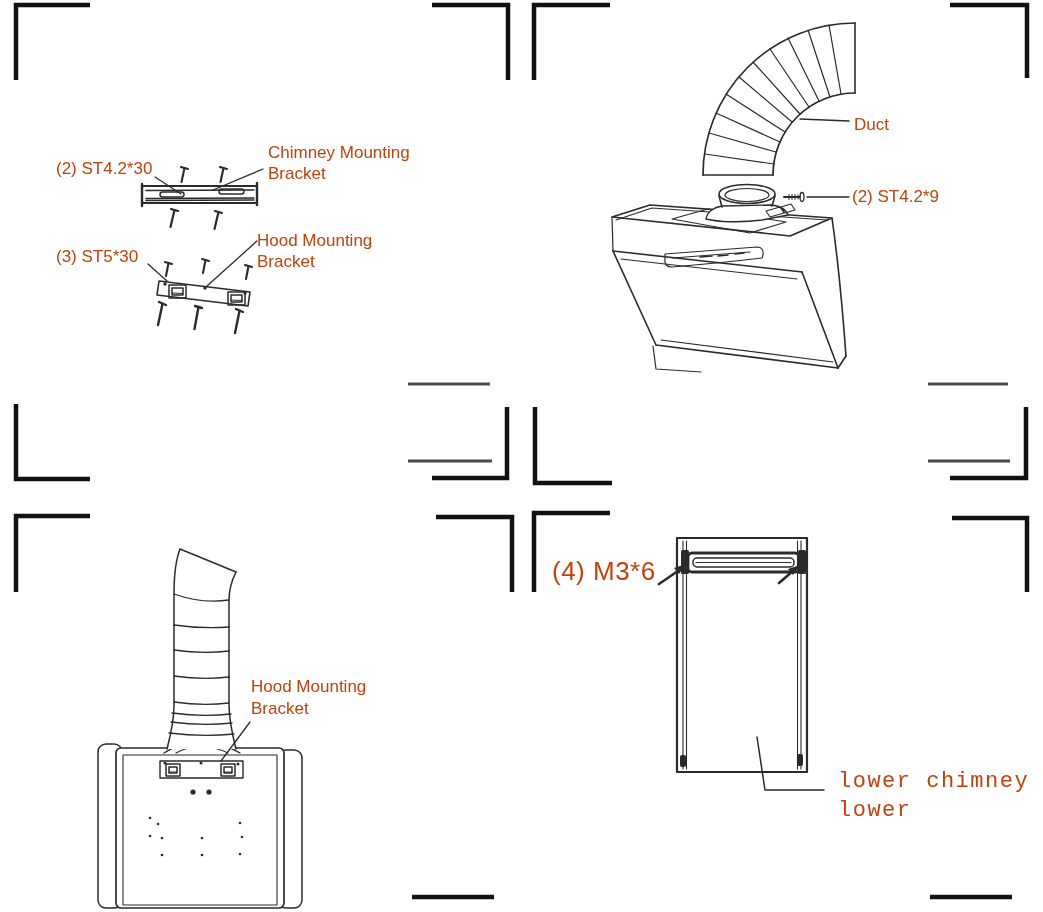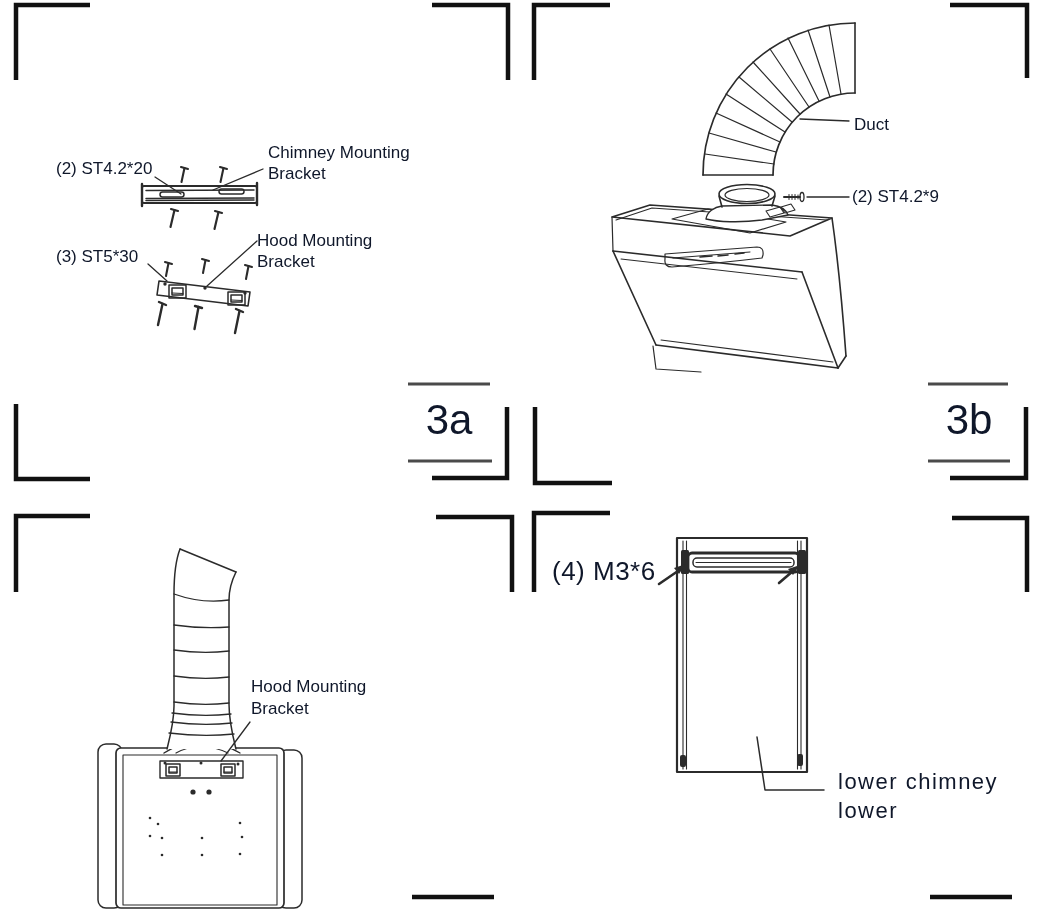--- a/index.html
+++ b/index.html
@@ -7,31 +7,31 @@
     position:relative;
     width:1043px;height:912px;
     background:#ffffff;
     overflow:hidden;
     font-family:"Liberation Sans", sans-serif;
   }
   .art{position:absolute;left:0;top:0;}
   .lbl{
     position:absolute;
     font:17px/21px "Liberation Sans", sans-serif;
-    color:#0f172a;
+    color:#c2410c;
     white-space:pre;
   }
   .figlbl{
     font-size:42px;
     line-height:46px;
     text-align:center;
     width:86px;
   }
   .lbl-m36{font-size:26px;line-height:24px;letter-spacing:.5px;}
-  .lbl-cover{font-size:22px;line-height:29px;letter-spacing:1.5px;}
+  .lbl-cover{font-size:22px;line-height:29px;letter-spacing:1.5px;font-family:Liberation Mono, monospace;}
 </style>
 </head>
 <body>
 
 <div class="page">
 
   <svg class="art" width="1043" height="912" viewBox="0 0 1043 912">
 
     <g fill="none" stroke="#111111" stroke-width="4.5">
       <path d="M16 80 L16 5 L90 5"></path>
@@ -272,35 +272,33 @@
         <path d="M659 584 L678 571" stroke-width="2.6"></path>
         <path d="M686 564 L674 568 L679 574 Z" fill="#2b2b2b" stroke="none"></path>
         <path d="M779 583 L793 571" stroke-width="2.6"></path>
         <path d="M800 565 L788 569 L793 575 Z" fill="#2b2b2b" stroke="none"></path>
       </g>
 
       <path d="M757 737 L765 790 L824 790" stroke-width="1.5"></path>
     </g>
   </svg>
 
-  <div class="lbl" style="left:56px;top:158px">(2) ST4.2*20</div>
+  <div class="lbl" style="left:56px;top:158px">(2) ST4.2*30</div>
 
   <div class="lbl" style="left:268px;top:142px"><span>Chimney Mounting</span><br><span>Bracket</span></div>
 
   <div class="lbl" style="left:56px;top:246px">(3) ST5*30</div>
 
   <div class="lbl" style="left:257px;top:230px"><span>Hood Mounting</span><br><span>Bracket</span></div>
 
-  <div class="lbl figlbl" style="left:406px;top:397px">3a</div>
 
   <div class="lbl" style="left:854px;top:114px">Duct</div>
 
   <div class="lbl" style="left:852px;top:186px">(2) ST4.2*9</div>
 
-  <div class="lbl figlbl" style="left:926px;top:397px">3b</div>
 
   <div class="lbl" style="left:251px;top:676px;line-height:22px"><span>Hood Mounting</span><br><span>Bracket</span></div>
 
   <div class="lbl lbl-m36" style="left:552px;top:559px">(4) M3*6</div>
 
   <div class="lbl lbl-cover" style="left:838px;top:767px"><span>lower chimney</span><br><span>lower</span></div>
 
 </div>
 
 </body></html>

